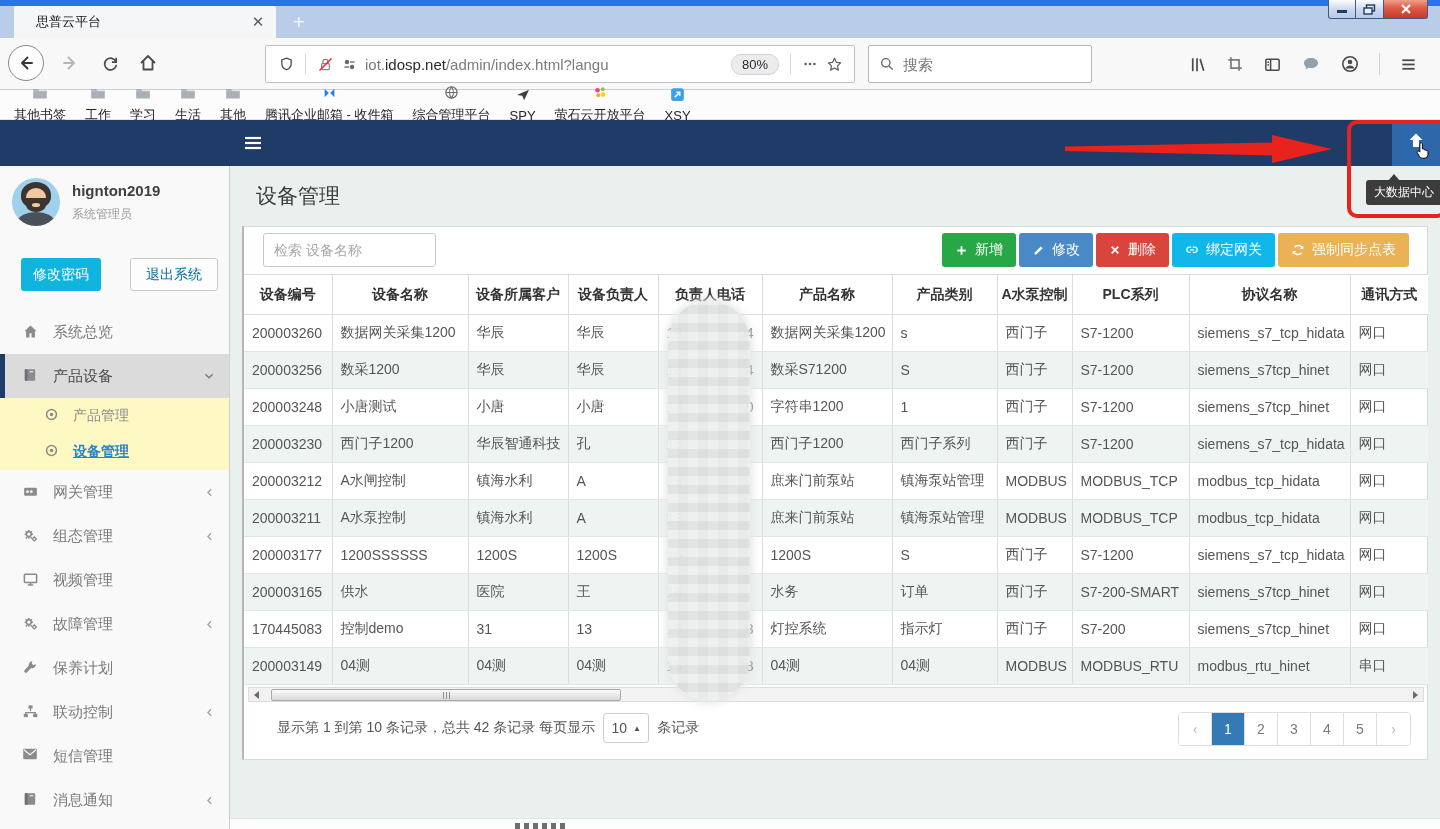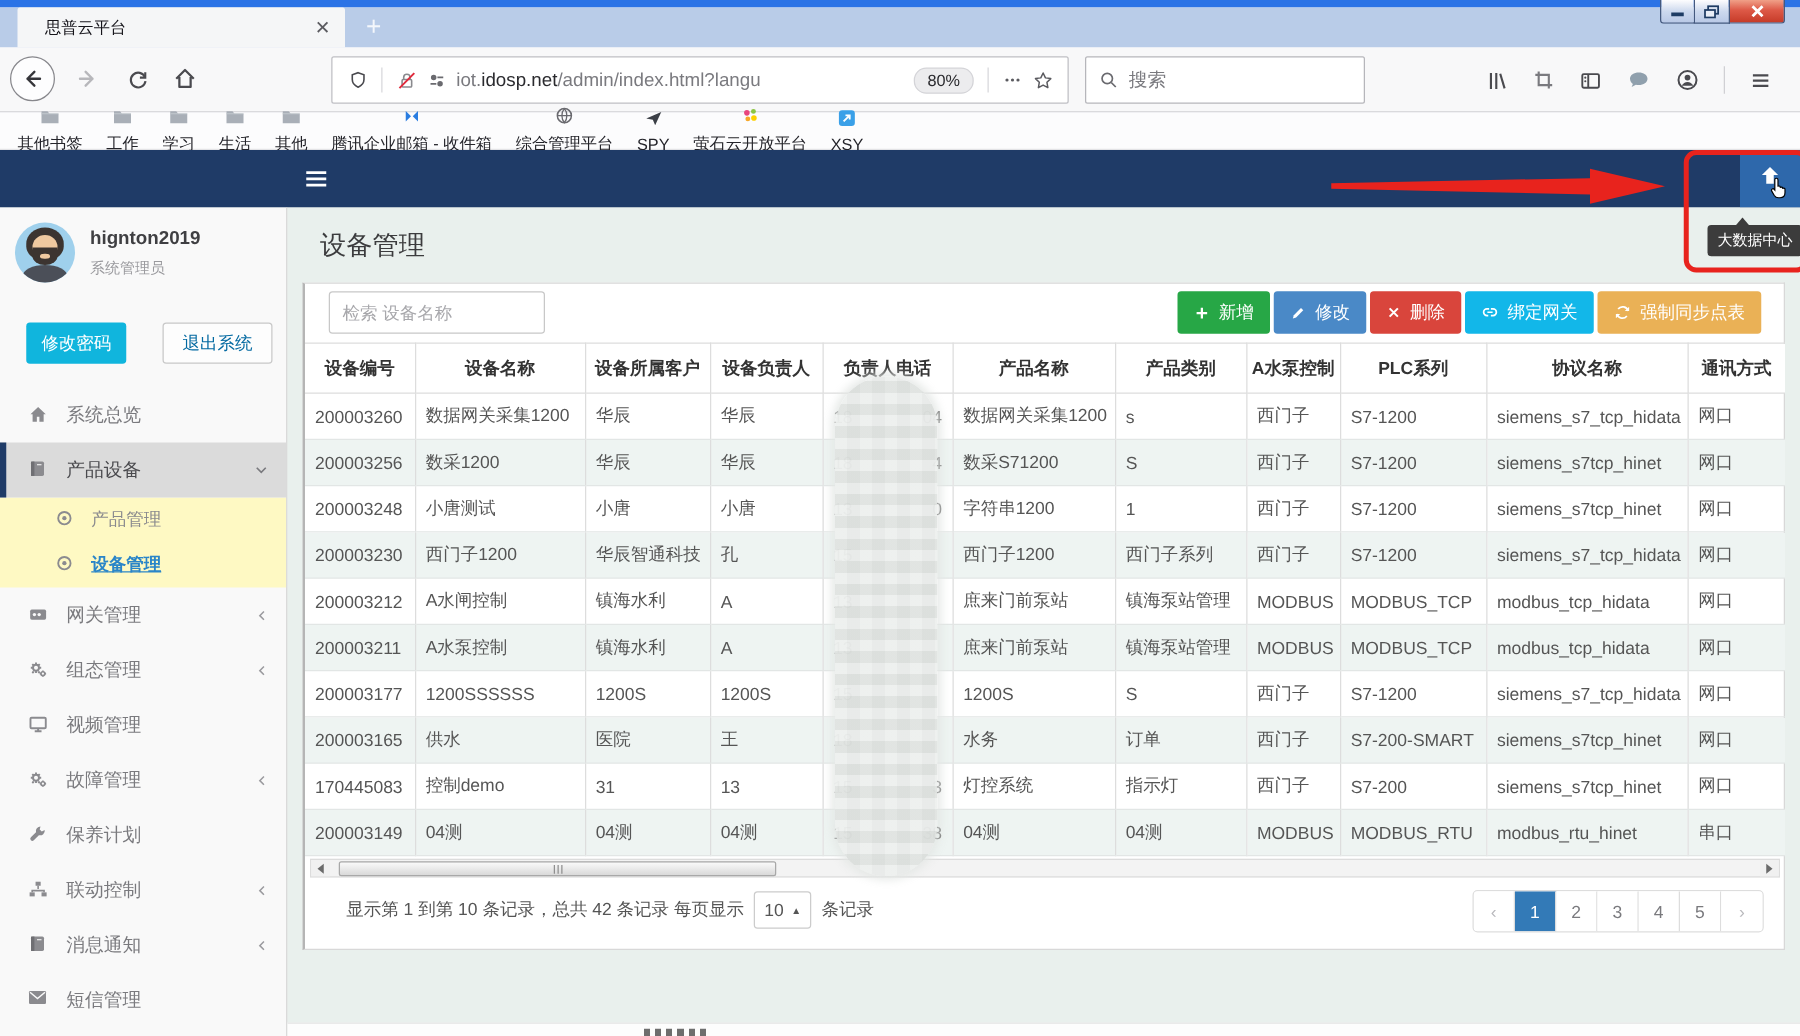--- a/index.html
+++ b/index.html
@@ -527,41 +527,41 @@
             </span>
             <span class="lbl">联动控制</span>
             <span>
               <svg width="11" height="11" viewBox="0 0 20 20">
                 <path d="M13 4 L7 10 L13 16" stroke="#9a9a9e" stroke-width="2.2" fill="none"></path>
               </svg>
             </span>
           </div>
           <div class="nav-item">
             <span class="nav-ic">
+              <svg width="16" height="14" viewBox="0 0 20 17">
+                <rect x="1.5" y="2" width="17" height="13" rx="1.2" fill="#8b8b8f"></rect>
+                <path d="M2.5 3.2 L10 9.5 L17.5 3.2" stroke="#f9f9f9" stroke-width="1.5" fill="none"></path>
+              </svg>
+            </span>
+            <span class="lbl">短信管理</span>
+          </div>
+          <div class="nav-item">
+            <span class="nav-ic">
               <svg width="16" height="16" viewBox="0 0 20 20">
                 <rect x="3.5" y="2.8" width="13" height="14.4" rx="1.6" fill="#8b8b8f"></rect>
                 <rect x="3.5" y="2.8" width="3.4" height="14.4" fill="#6f6f73"></rect>
                 <line x1="9.5" y1="6" x2="14" y2="6" stroke="#fff" stroke-width="1.2"></line>
               </svg>
             </span>
             <span class="lbl">消息通知</span>
             <span>
               <svg width="11" height="11" viewBox="0 0 20 20">
                 <path d="M13 4 L7 10 L13 16" stroke="#9a9a9e" stroke-width="2.2" fill="none"></path>
               </svg>
             </span>
-          </div>
-          <div class="nav-item">
-            <span class="nav-ic">
-              <svg width="16" height="14" viewBox="0 0 20 17">
-                <rect x="1.5" y="2" width="17" height="13" rx="1.2" fill="#8b8b8f"></rect>
-                <path d="M2.5 3.2 L10 9.5 L17.5 3.2" stroke="#f9f9f9" stroke-width="1.5" fill="none"></path>
-              </svg>
-            </span>
-            <span class="lbl">短信管理</span>
           </div>
           <div class="nav-item">
             <span class="lbl"></span>
           </div>
         </div>
     </div>
 
     <div id="main">
       <div id="page-title">设备管理</div>
       <div id="card">

